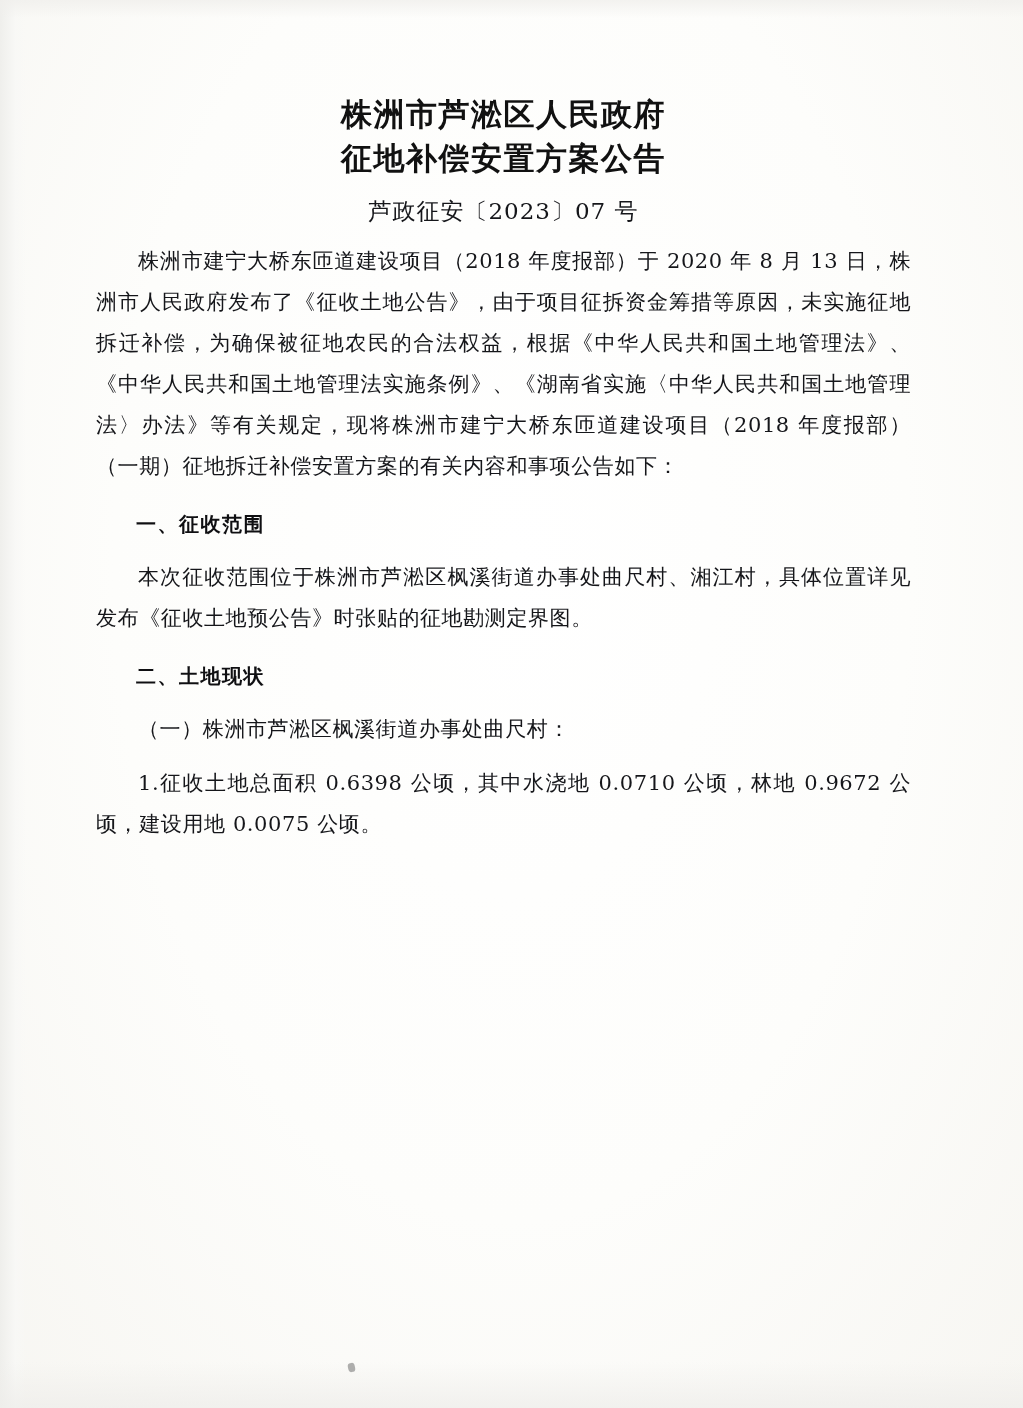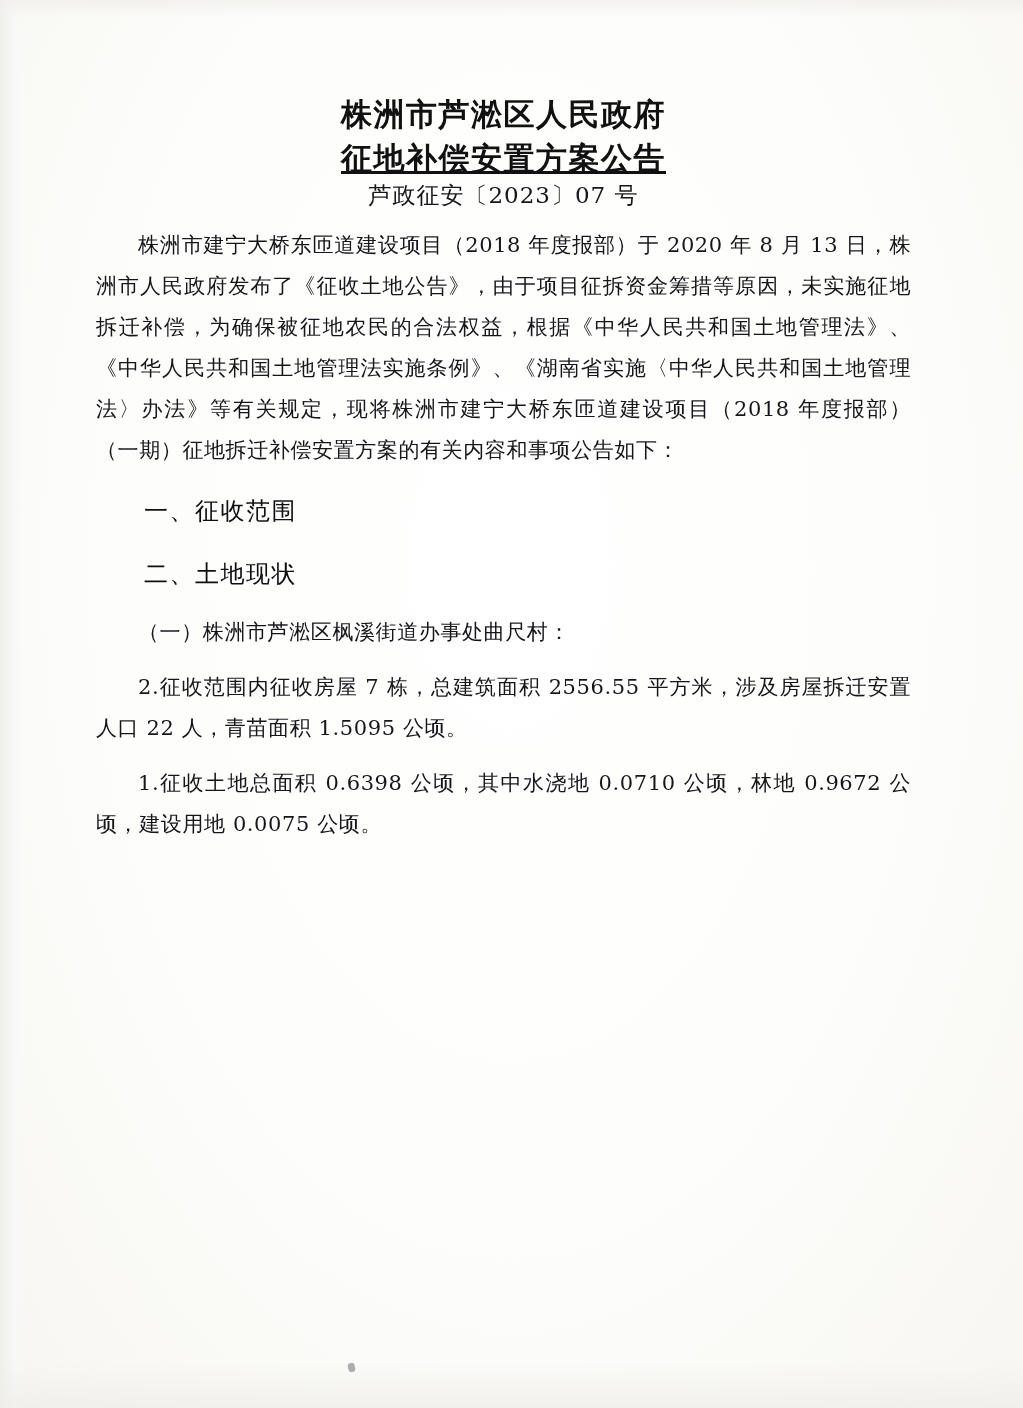--- a/index.html
+++ b/index.html
@@ -53,43 +53,44 @@
 
   .doc-title {
     text-align: center;
     font-weight: bold;
     font-size: 31px;
     line-height: 1.42;
     letter-spacing: 1.5px;
     color: #111;
     font-family: "DejaVu Serif", "Liberation Serif", serif;
   }
-  .doc-title .line2 { display: block; text-decoration: underline; }
+  .doc-title .line2 { display: block; }
 
   .doc-number {
     text-align: center;
     font-size: 23px;
+    margin-top: 16px;
     letter-spacing: 1px;
     color: #15161a;
   }
 
   p.body-text {
     font-size: 21px;
     line-height: 1.95;
     text-align: justify;
     text-justify: inter-ideograph;
     margin: 14px 0 0 0;
     text-indent: 2em;
     letter-spacing: 0.6px;
     color: #15161a;
   }
 
   h2.section-heading {
-    font-size: 24px;
-    font-weight: normal;
+    font-size: 20px;
+    font-weight: bold;
     margin: 18px 0 0 0;
     text-indent: 2em;
     letter-spacing: 1.5px;
     line-height: 1.9;
     color: #0f0f12;
   }
 
   
   .smudge {
     position: absolute;
@@ -116,22 +117,22 @@
     <div class="doc-title">
       <span>株洲市芦淞区人民政府</span>
       <span class="line2">征地补偿安置方案公告</span>
     </div>
 
     <div class="doc-number">芦政征安〔2023〕07 号</div>
 
     <p class="body-text">株洲市建宁大桥东匝道建设项目（2018 年度报部）于 2020 年 8 月 13 日，株洲市人民政府发布了《征收土地公告》，由于项目征拆资金筹措等原因，未实施征地拆迁补偿，为确保被征地农民的合法权益，根据《中华人民共和国土地管理法》、《中华人民共和国土地管理法实施条例》、《湖南省实施〈中华人民共和国土地管理法〉办法》等有关规定，现将株洲市建宁大桥东匝道建设项目（2018 年度报部）（一期）征地拆迁补偿安置方案的有关内容和事项公告如下：</p>
 
     <h2 class="section-heading">一、征收范围</h2>
+    <p class="body-text">本次征收范围位于株洲市芦淞区枫溪街道办事处曲尺村、湘江村，具体位置详见发布《征收土地预公告》时张贴的征地勘测定界图。</p>
 
     <h2 class="section-heading">二、土地现状</h2>
     <p class="body-text">（一）株洲市芦淞区枫溪街道办事处曲尺村：</p>
-    <p class="body-text">2.征收范围内征收房屋 7 栋，总建筑面积 2556.55 平方米，涉及房屋拆迁安置人口 22 人，青苗面积 1.5095 公顷。</p>
     <p class="body-text">1.征收土地总面积 0.6398 公顷，其中水浇地 0.0710 公顷，林地 0.9672 公顷，建设用地 0.0075 公顷。</p>
 
   </div>
 
   <div class="smudge"></div>
 </div>
 
 </body></html>

